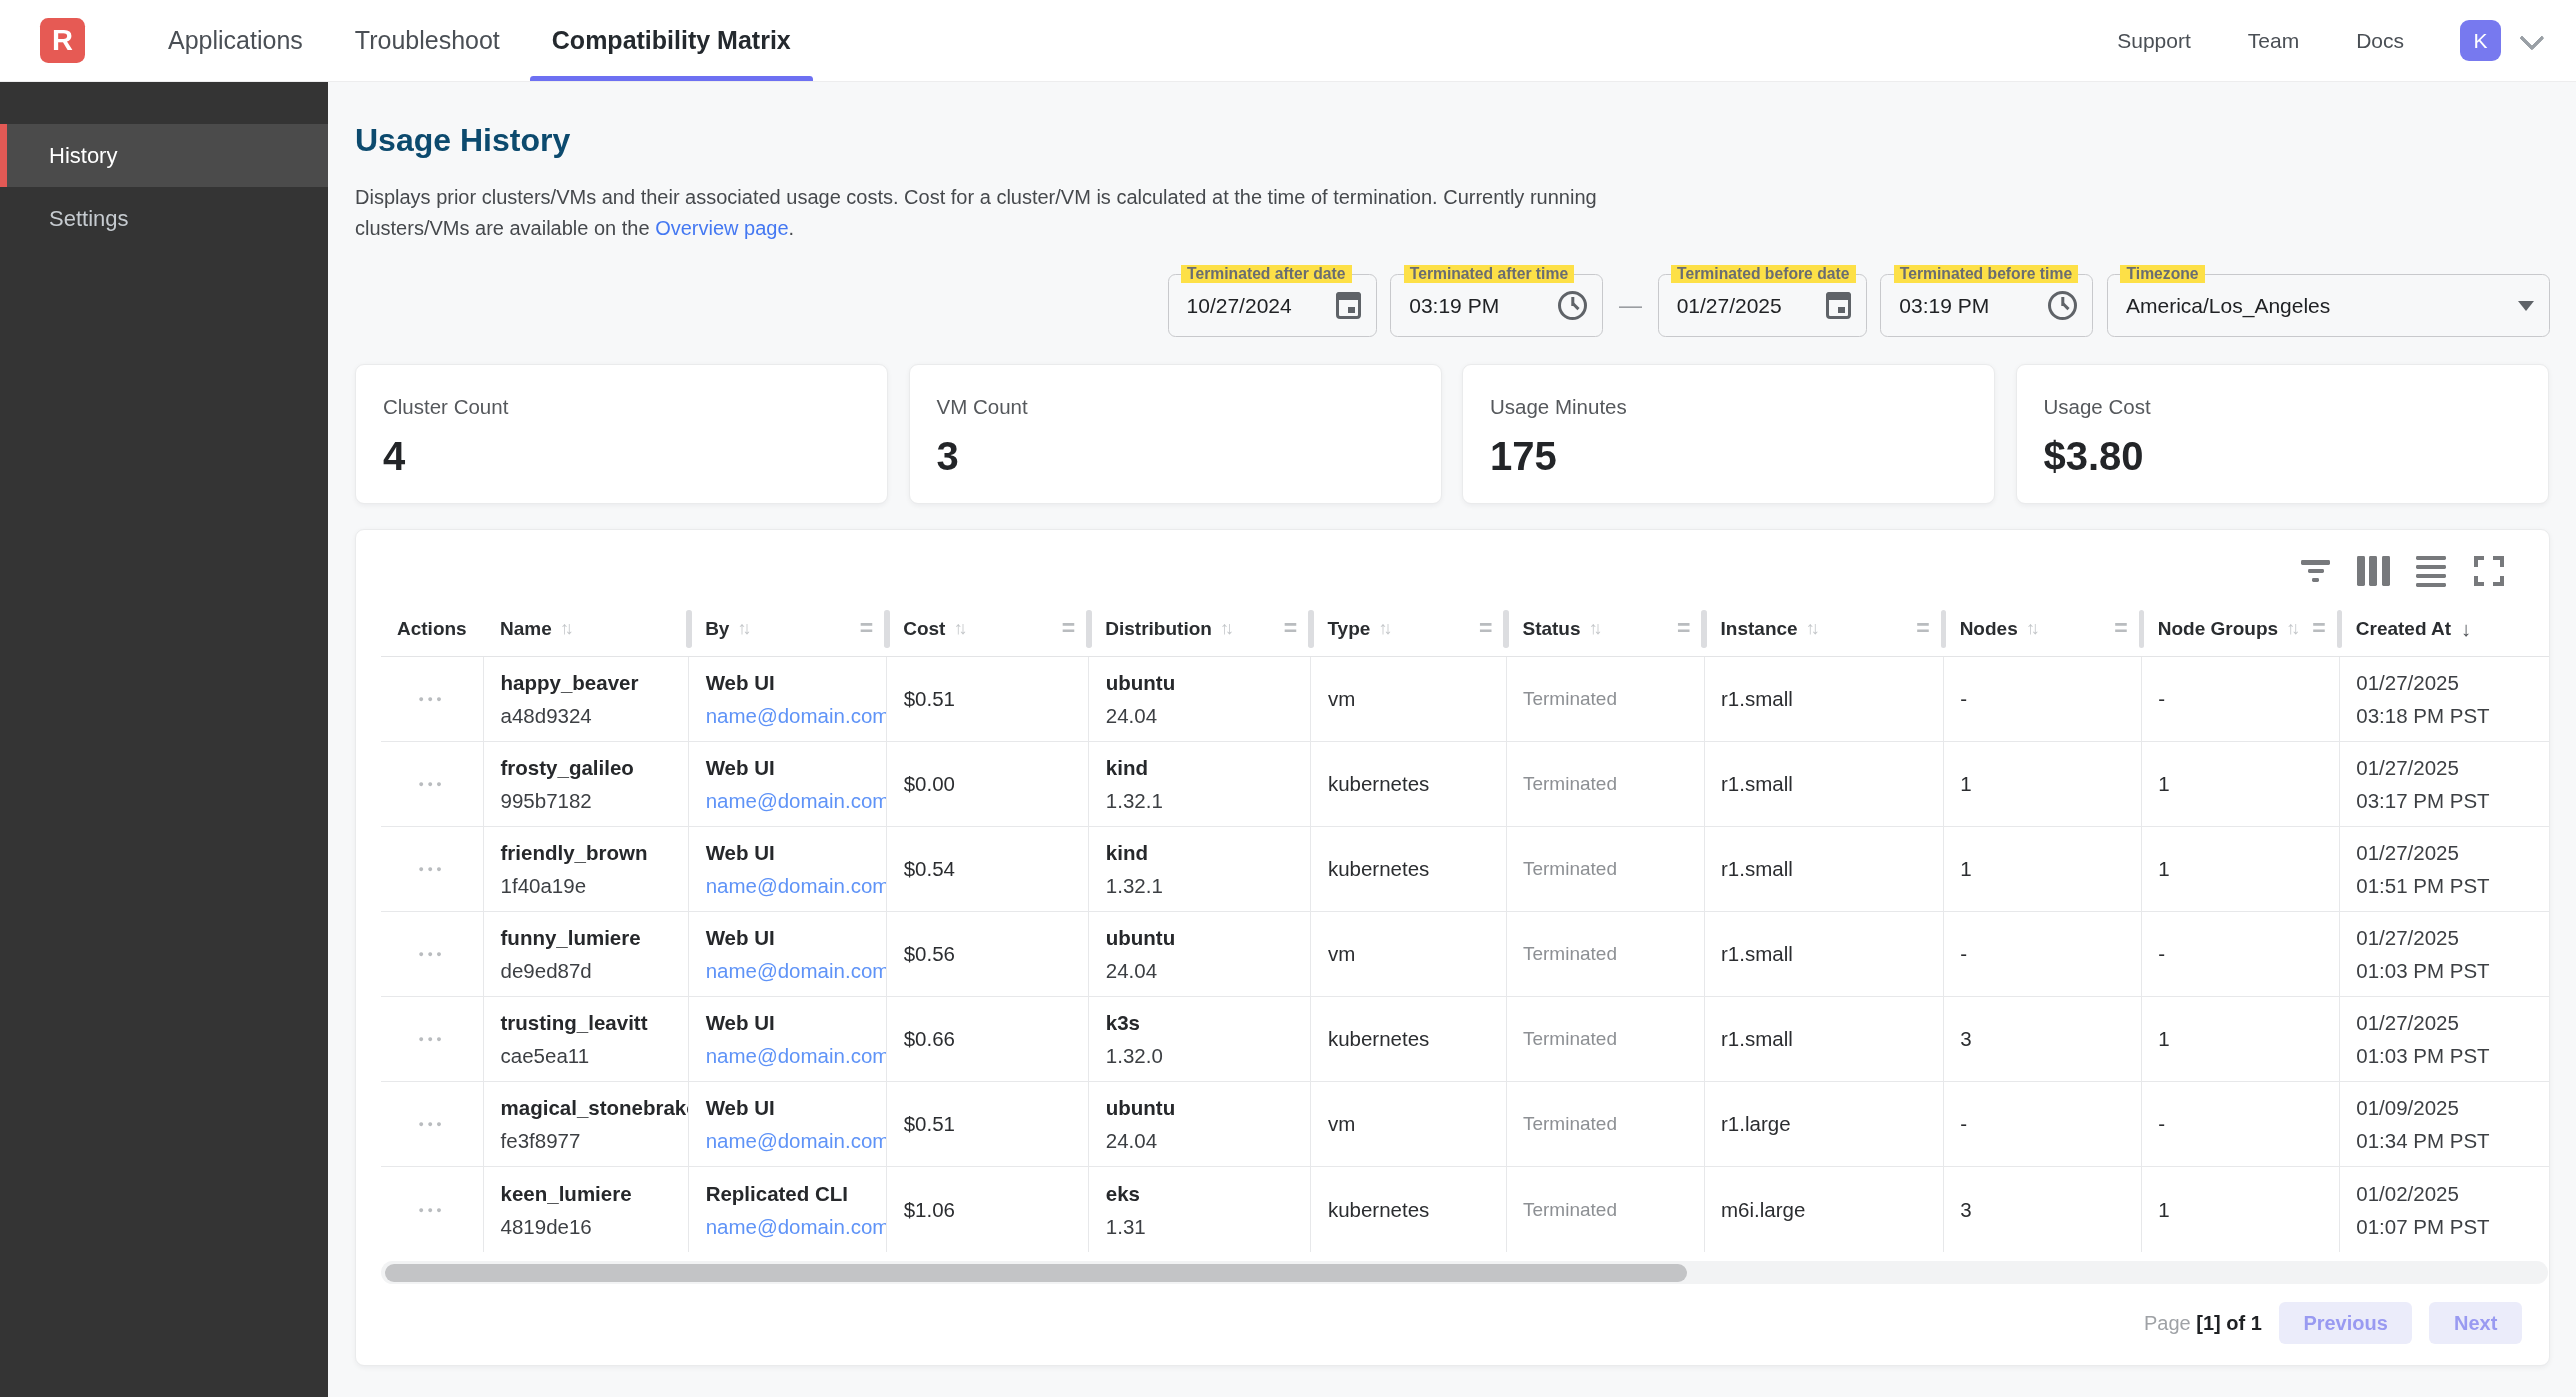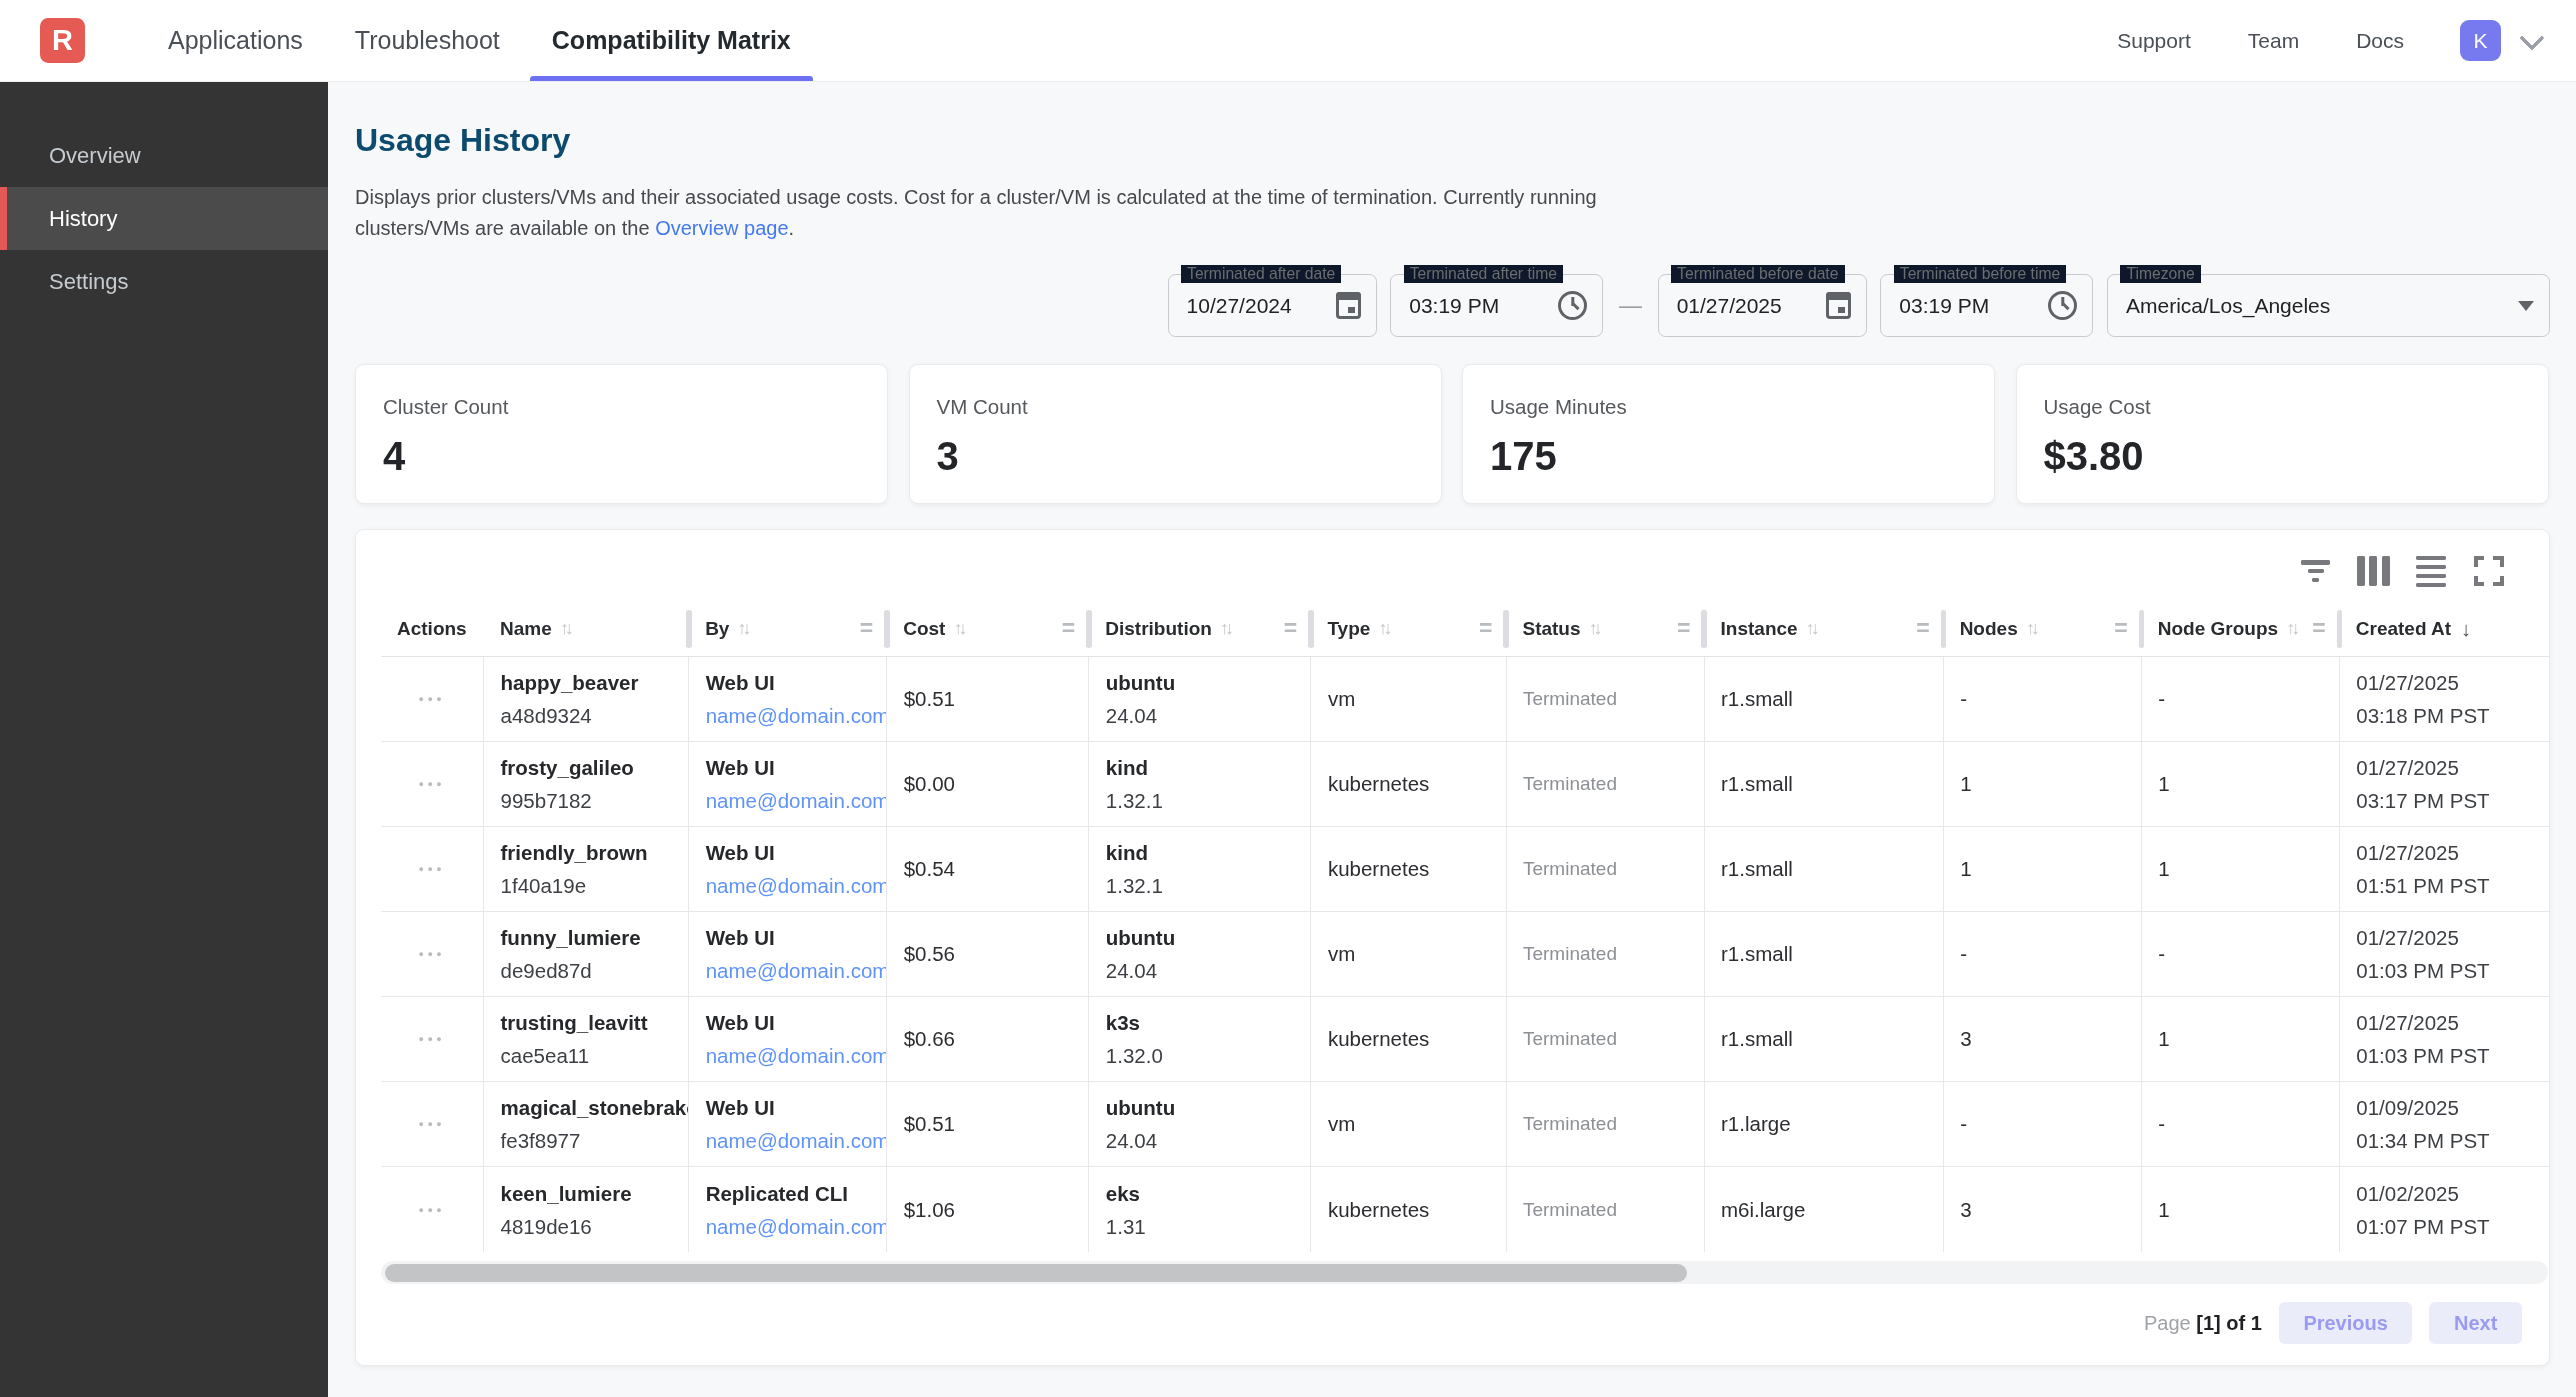--- a/index.html
+++ b/index.html
@@ -39,22 +39,22 @@
 
   .page-title { font-size: 32px; font-weight: 700; color: #0c4a6e; }
   .page-desc { margin-top: 23px; font-size: 20px; color: #46494d; line-height: 31px; }
   .page-desc .ln { display: block; }
   .ov-link { color: #4478f2; cursor: pointer; }
 
   
   .filters { margin-top: 30px; display: flex; justify-content: flex-end; align-items: center; }
   .field { position: relative; height: 63px; border: 1.4px solid #c8c9cc; border-radius: 7.5px;
     display: flex; align-items: center; padding: 0 15px 0 18px; background: transparent; margin-left: 13.7px; }
-  .field-label { position: absolute; top: -10.3px; left: 12.3px; background: #0f172a;
-    padding: 0 6.2px; font-size: 15.7px; color: #6a6d71; white-space: nowrap; }
+  .field-label { position: absolute; top: -10.3px; left: 12.3px; background: #fde047;
+    padding: 0 6.2px; font-size: 15.7px; color: #6a6d71; white-space: nowrap; font-weight: bold; }
   .field-value { font-size: 21px; color: #202225; flex: 1; white-space: nowrap; }
   .w-date { width: 209px; } .w-time { width: 213px; } .w-tz { width: 443px; }
   .dash { font-size: 23px; color: #9b9ea2; margin-left: 13.7px; width: 27px; text-align: center; }
 
   .cal-icon { width: 24.6px; height: 27px; border: 3.4px solid #5f6368; border-radius: 4.1px;
     position: relative; margin-left: 9.6px; flex-shrink: 0; }
   .cal-icon::before { content:""; position: absolute; left: -3.4px; right: -3.4px; top: -3.4px;
     height: 8.2px; background: #5f6368; border-radius: 3.4px 3.4px 0 0; }
   .cal-icon::after { content:""; position: absolute; right: 2.7px; bottom: 2.7px;
     width: 6.8px; height: 6.8px; background: #5f6368; }
@@ -153,21 +153,20 @@
     <span class="nav-link">Team</span>
     <span class="nav-link">Docs</span>
     <div class="avatar">K</div>
     <span class="chev"></span>
   </div>
 </header>
 
 <div class="shell">
 
   <aside class="sidebar">
-    <div class="side-item">Overview</div>
     <div class="side-item active">History</div>
     <div class="side-item">Settings</div>
   </aside>
 
   <main class="main">
     <div class="content">
       <h1 class="page-title">Usage History</h1>
       <p class="page-desc">
         <span class="ln">Displays prior clusters/VMs and their associated usage costs. Cost for a cluster/VM is calculated at the time of termination. Currently running</span>
         <span>clusters/VMs are available on the </span><span class="ov-link">Overview page</span><span>.</span>

